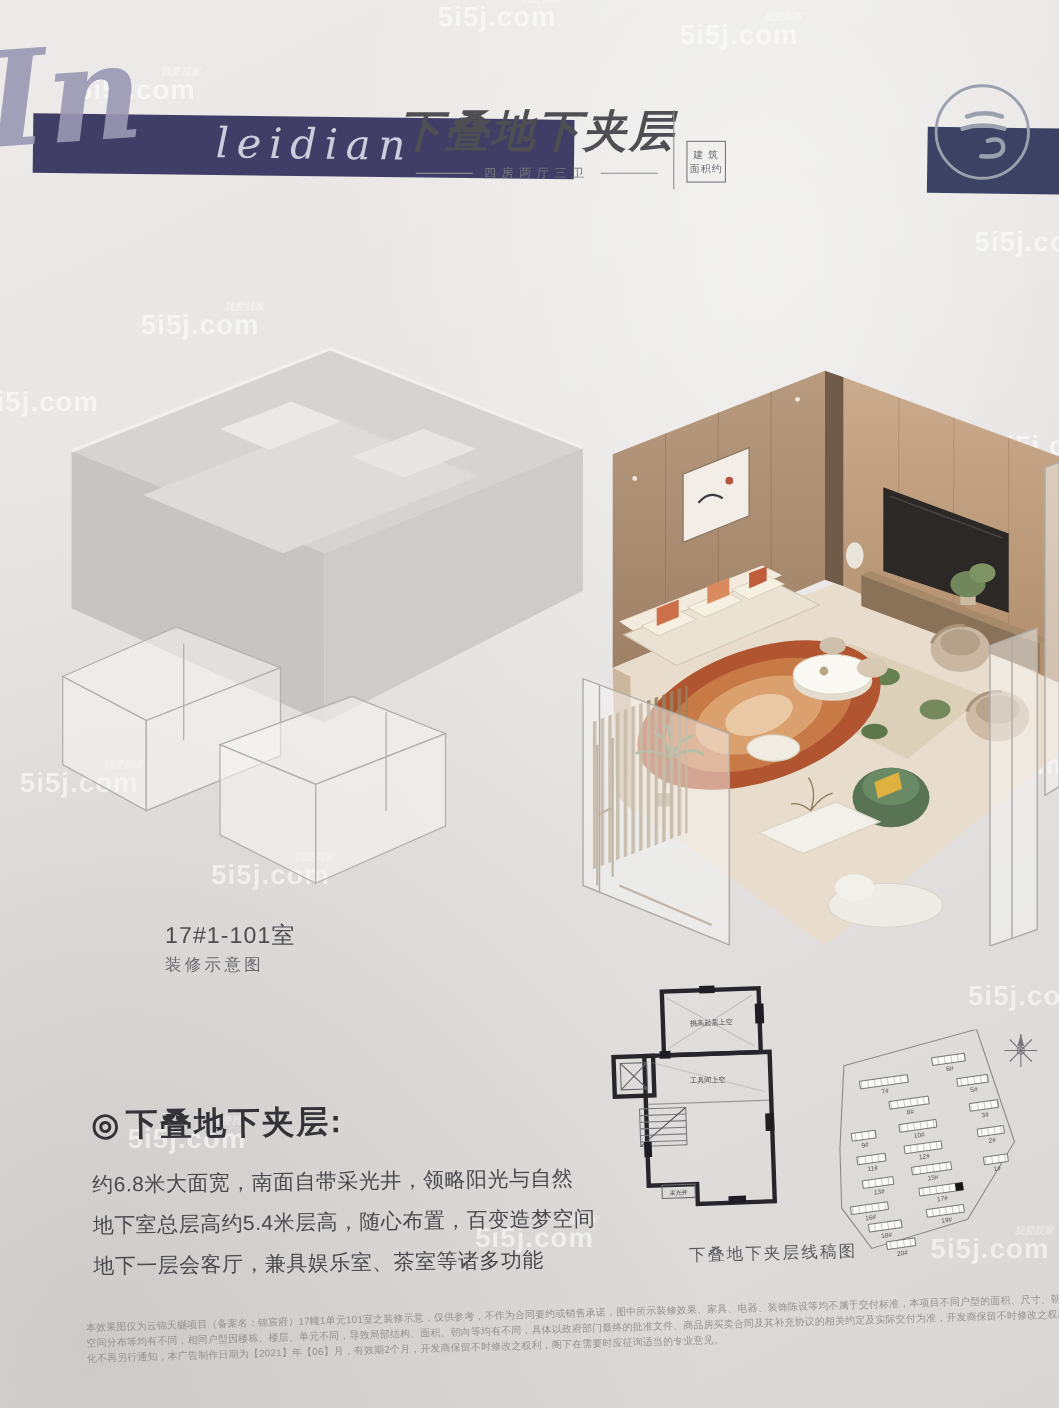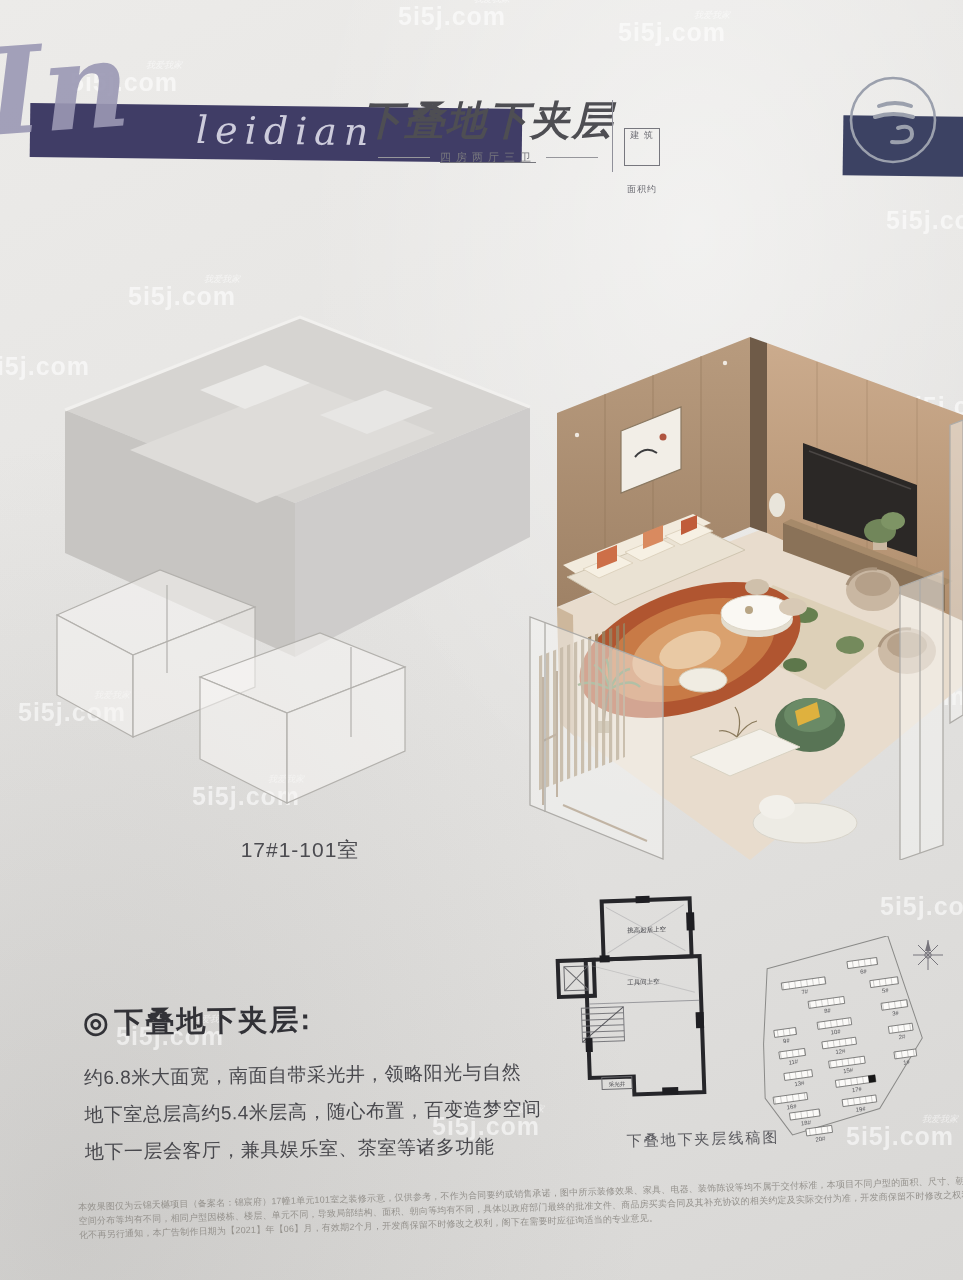--- a/index.html
+++ b/index.html
@@ -23,34 +23,34 @@
       font-family:"DejaVu Serif",serif;font-style:italic;font-size:38px;
       color:#cdccdc;letter-spacing:7px;transform:rotate(0.7deg);}
   .brand-initial{position:absolute;left:-14px;top:28px;
       font-family:"DejaVu Serif",serif;font-style:italic;font-weight:bold;
       font-size:120px;color:#9b98b4;opacity:.9;transform:rotate(-4deg);line-height:1;}
   .title-block{position:absolute;left:362px;top:96px;}
   .main-title{font-size:40px;font-weight:bold;color:#4e4e53;letter-spacing:2px;
       margin:0;line-height:1.2;font-style:italic;}
   .sub-row{display:flex;align-items:center;gap:10px;margin-top:6px;justify-content:center;}
   .rule{display:inline-block;width:52px;height:1px;background:#96969b;}
-  .subtitle{font-size:11px;color:#77777d;letter-spacing:5px;text-decoration:underline;}
+  .subtitle{font-size:11px;color:#77777d;letter-spacing:5px;}
   .v-divider{position:absolute;left:612px;top:100px;width:1px;height:72px;background:#90909a;}
   .area-box{position:absolute;left:624px;top:128px;width:34px;height:36px;
       border:1px solid #77777e;color:#6a6a71;font-size:9px;line-height:12px;
-      display:flex;flex-direction:column;align-items:center;justify-content:flex-start;
-      letter-spacing:1px;gap:42px;}
+      display:flex;flex-direction:column;align-items:center;justify-content:center;
+      letter-spacing:1px;}
   .area-value{position:absolute;left:668px;top:84px;font-size:66px;font-weight:600;
       color:#515257;letter-spacing:1px;}
   .area-value sup{font-size:28px;vertical-align:28px;font-weight:600;}
   .band-right{left:843px;top:116px;width:122px;height:60px;transform:rotate(0.8deg);background:#3c4263;}
   .logo-circle{position:absolute;left:843px;top:70px;width:100px;height:100px;}
   
   .render{position:absolute;left:55px;top:285px;width:910px;height:575px;}
-  .unit-label{position:absolute;left:150px;top:836px;width:300px;text-align:center;}
+  .unit-label{position:absolute;left:150px;top:836px;width:300px;text-align:left;}
   .unit-label .u{font-size:21px;color:#4b4b50;letter-spacing:1px;}
   .unit-label .c{font-size:15px;color:#68686d;letter-spacing:3px;margin-top:4px;}
   
   .feature{position:absolute;left:84px;top:1000px;width:480px;transform:rotate(-0.8deg);}
   .feature-heading{font-size:29px;font-weight:bold;color:#323237;letter-spacing:2px;}
   .feature-heading .bullet{margin-right:4px;}
   .feature-lines{margin-top:16px;font-size:19px;color:#48484d;line-height:37px;letter-spacing:0.5px;}
   
   .lineplan{position:absolute;left:542px;top:886px;width:322px;height:222px;}
   .lineplan-caption{position:absolute;left:542px;top:1130px;width:322px;text-align:center;
@@ -255,20 +255,21 @@
       <polygon points="425,332 425,520 558,574 558,382"></polygon>
       <line x1="440" y1="338" x2="440" y2="527"></line>
       <polygon points="795,302 838,286 838,560 795,575"></polygon>
       <line x1="815" y1="295" x2="815" y2="568"></line>
       <polygon points="845,140 858,135 858,430 845,438"></polygon>
     </g>
   </svg>
 
   <div class="unit-label">
     <div class="u">17#1-101室</div>
+    <div class="c">装修示意图</div>
   </div>
 
   <div class="feature">
     <div class="feature-heading"><span class="bullet">◎</span><span>下叠地下夹层:</span></div>
     <div class="feature-lines">
       <div>约6.8米大面宽，南面自带采光井，领略阳光与自然</div>
       <div>地下室总层高约5.4米层高，随心布置，百变造梦空间</div>
       <div>地下一层会客厅，兼具娱乐室、茶室等诸多功能</div>
     </div>
   </div>

